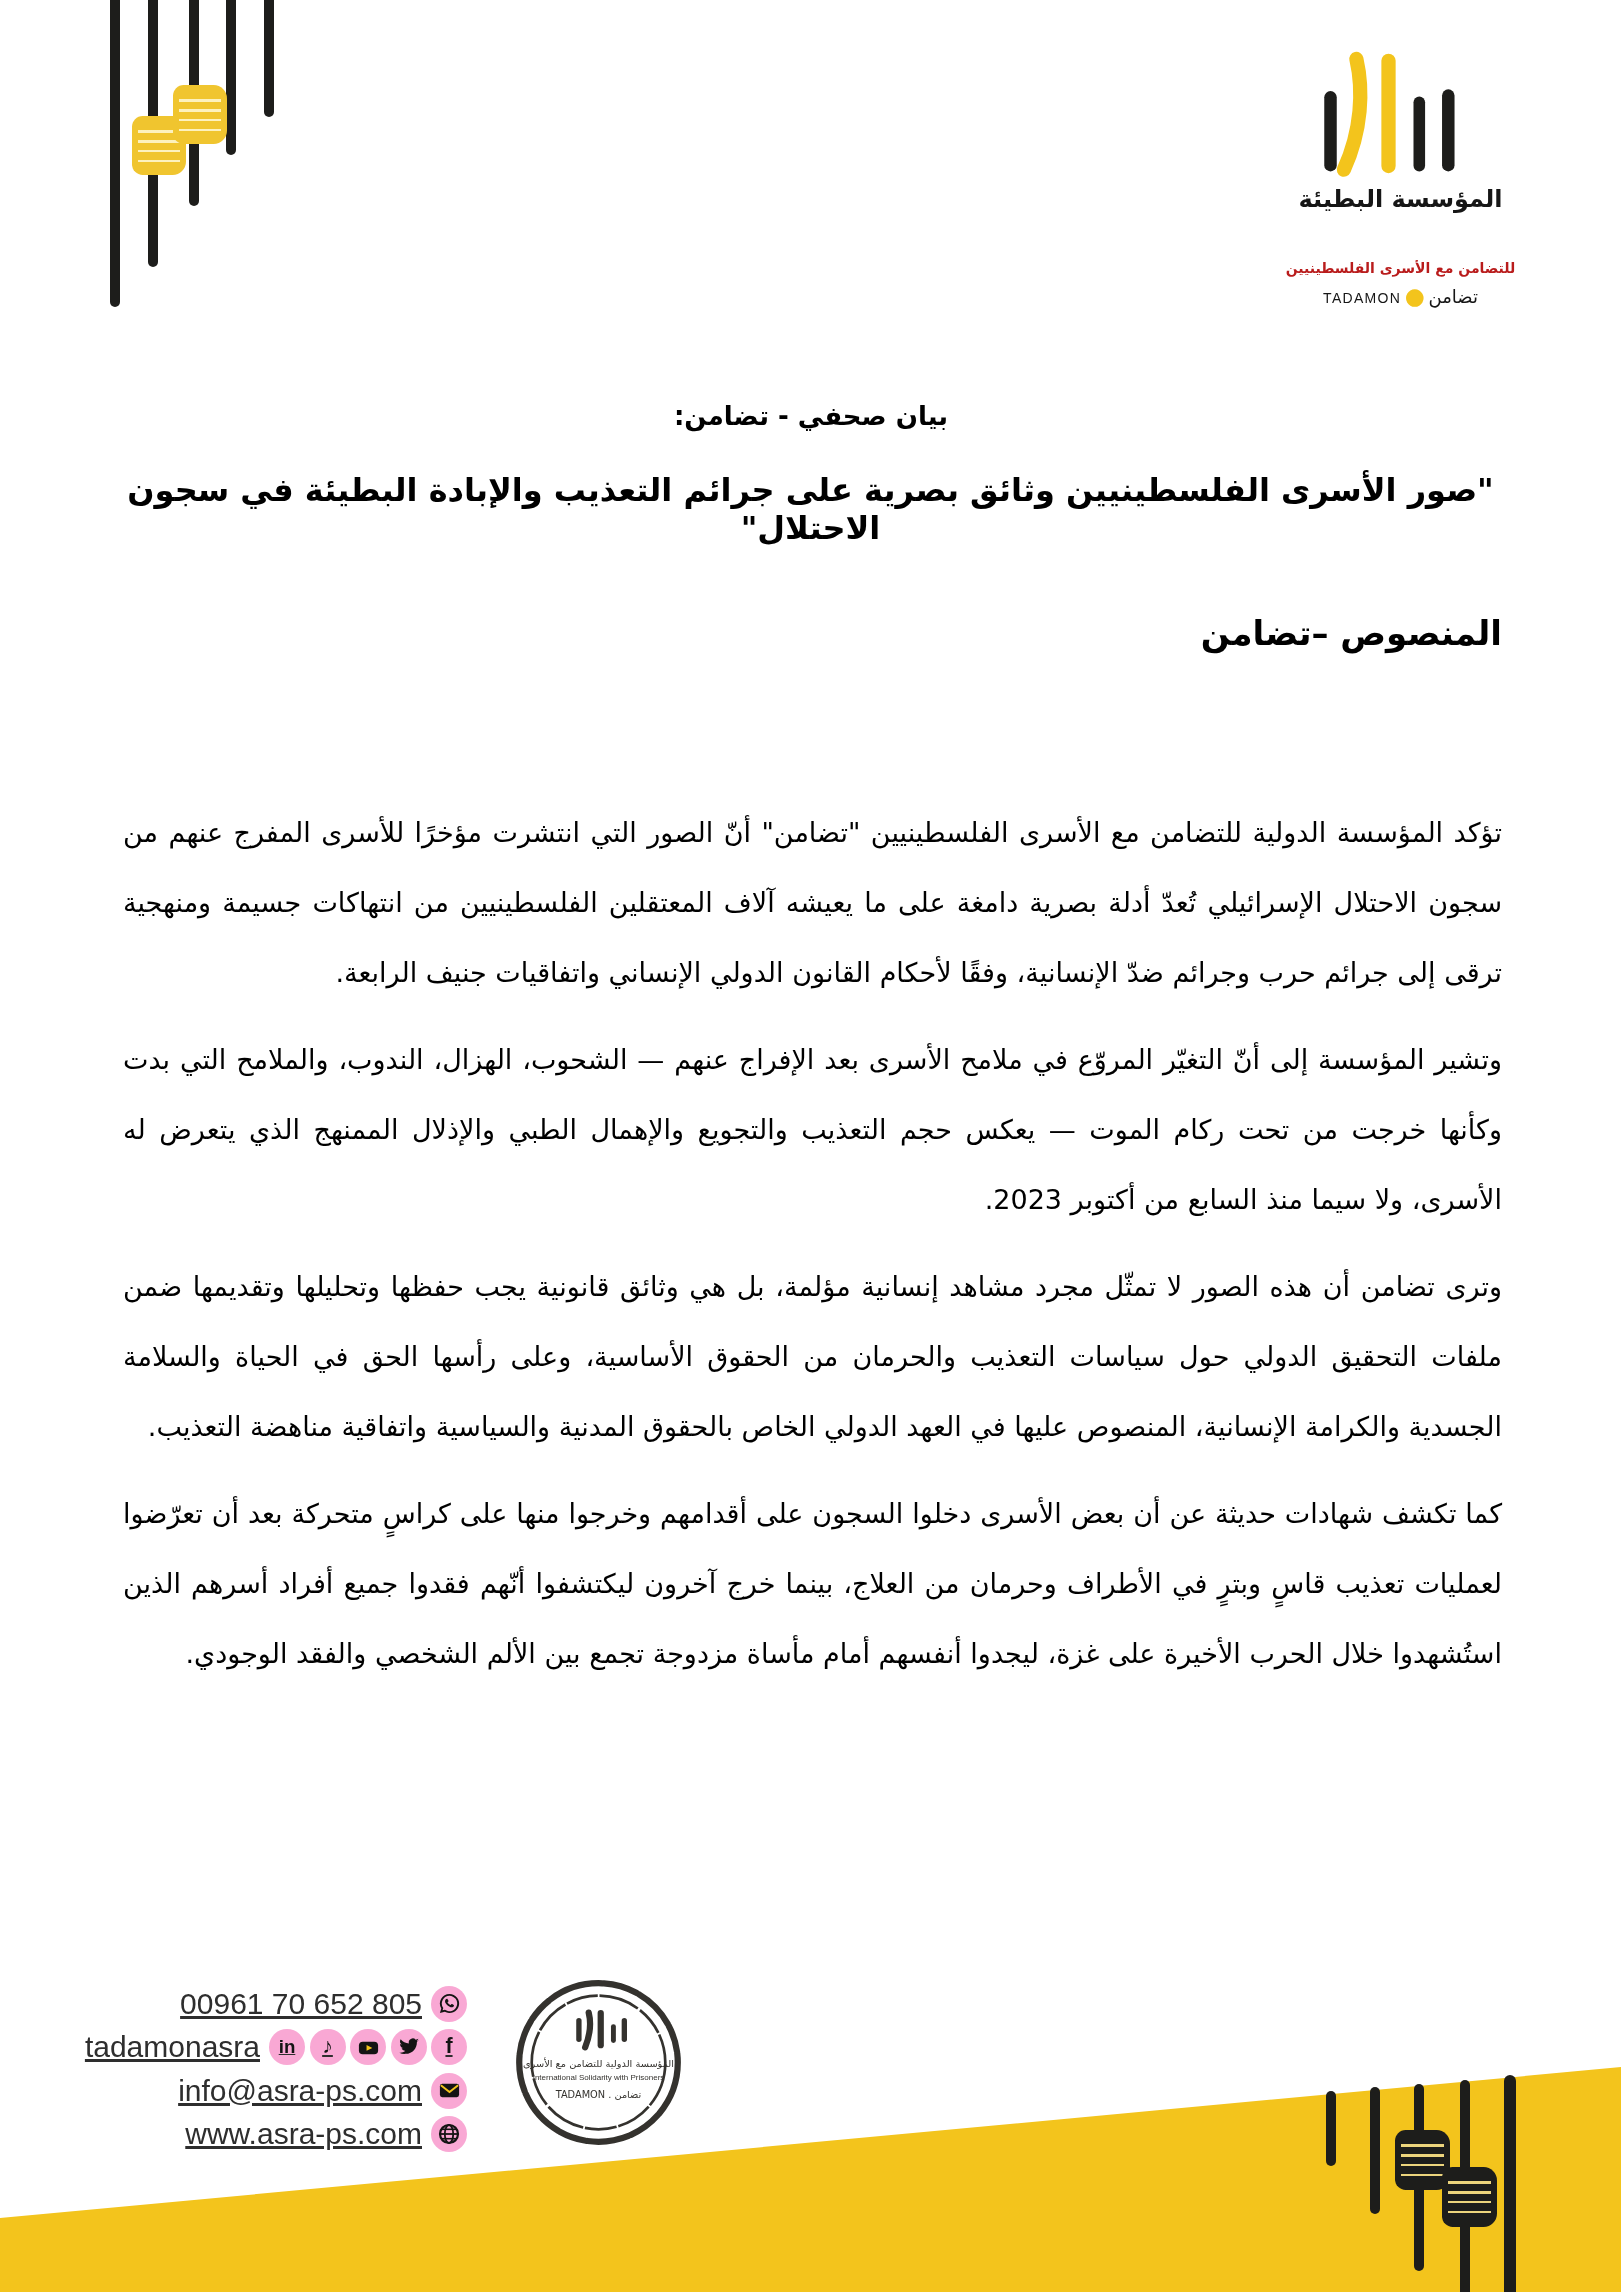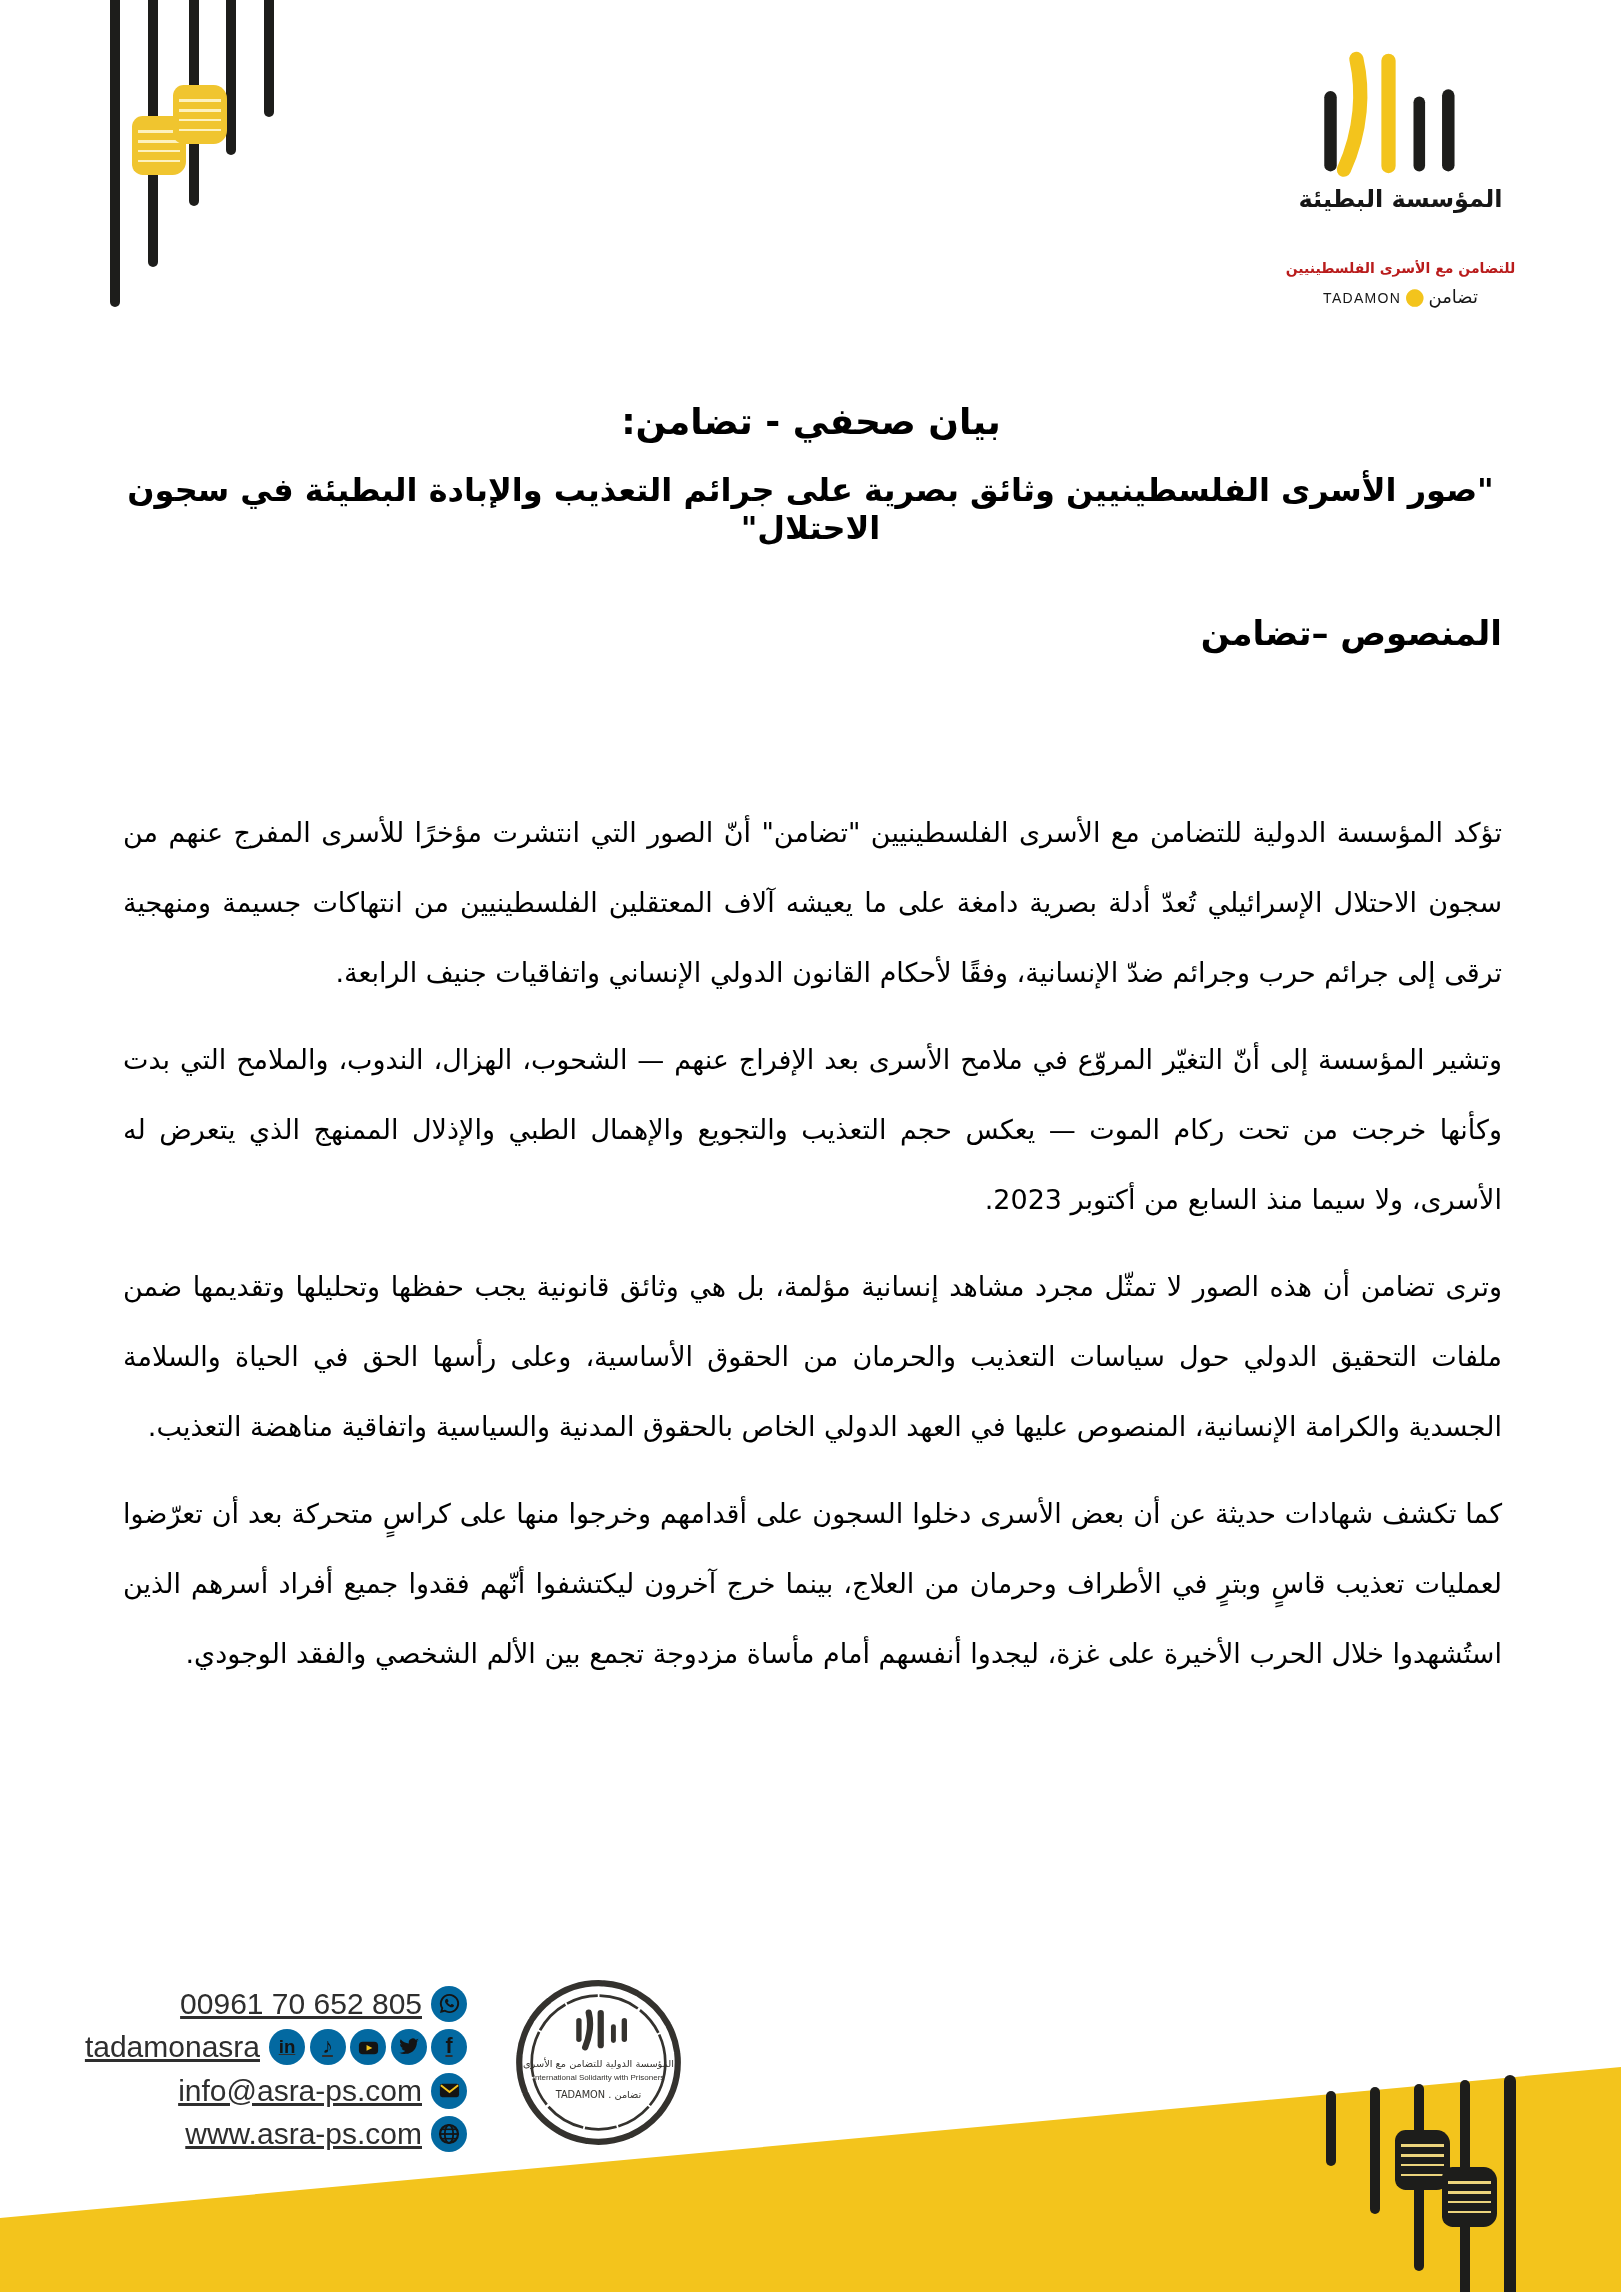--- a/index.html
+++ b/index.html
@@ -16,34 +16,34 @@
   
   .logo{position:absolute;left:1258px;top:50px;width:285px;text-align:center;}
   .logo .bars{display:block;margin:0 auto;}
   .logo-l1{font-weight:bold;font-size:24px;line-height:30px;color:#161616;}
   .logo-l2{font-weight:bold;font-size:14px;line-height:28.5px;color:#b91c1c;white-space:nowrap;margin-top:40px;}
   .logo-l3{font-size:18px;line-height:28.5px;color:#161616;direction:rtl;}
   .logo-l3 .en{font-family:"Liberation Sans",sans-serif;font-weight:normal;font-size:14px;letter-spacing:1.3px;}
   .logo-l3 .dot{color:#F3C41C;font-size:23px;line-height:0;vertical-align:-1.8px;padding:0 3.6px;}
   
   .kicker{position:absolute;top:401px;left:0;width:100%;text-align:center;
-          font-weight:bold;font-size:36px;direction:rtl;}
+          font-weight:bold;font-size:26px;direction:rtl;}
   .headline{position:absolute;top:471px;left:80px;width:1461px;text-align:center;
             font-weight:bold;font-size:32px;direction:rtl;}
   .dateline{position:absolute;top:613px;right:120px;font-weight:bold;font-size:34px;direction:rtl;}
   
   .body-text{position:absolute;top:798px;right:120px;width:1379px;direction:rtl;}
   .body-text p{margin:0 0 17px 0;font-size:27px;line-height:70px;text-align:justify;}
   
   .contact{position:absolute;left:71px;top:1984px;width:396px;display:flex;
            flex-direction:column;align-items:flex-end;gap:4.5px;
            font-family:"Liberation Sans",sans-serif;color:#2e2e2e;}
   .crow{display:flex;align-items:center;gap:9px;height:39px;text-decoration:underline;}
   .crow .lbl{font-size:30px;}
-  .sicon{width:36px;height:36px;border-radius:50%;background:#0369a1;display:flex;
+  .sicon{width:36px;height:36px;border-radius:50%;background:#f9a8d4;display:flex;
          align-items:center;justify-content:center;flex:0 0 auto;color:#141414;text-align:right;}
   .sicon .tglyph{font-weight:bold;font-size:18.7px;line-height:1;font-family:"Liberation Sans",sans-serif;}
   .sicon svg{display:block;}
   .socialset{display:flex;gap:4.5px;}
   
   .stamp{position:absolute;left:513px;top:1977px;width:171px;height:171px;}
   
   .band{position:absolute;left:0;top:2067px;width:1622px;height:225px;background:#F3C41C;
         clip-path:polygon(0 151px,100% 0,100% 225px,0 225px);}
   .br-bars .bar{z-index:3;}

